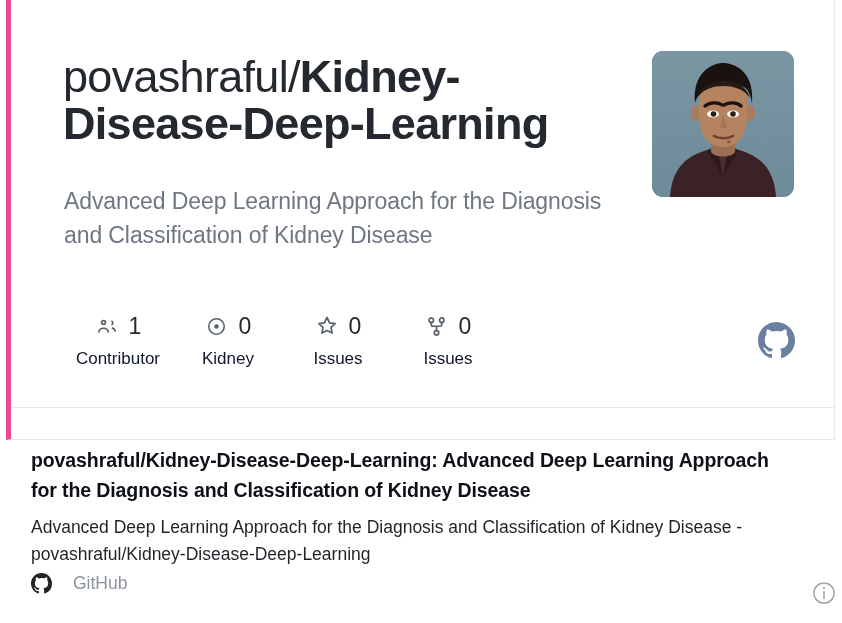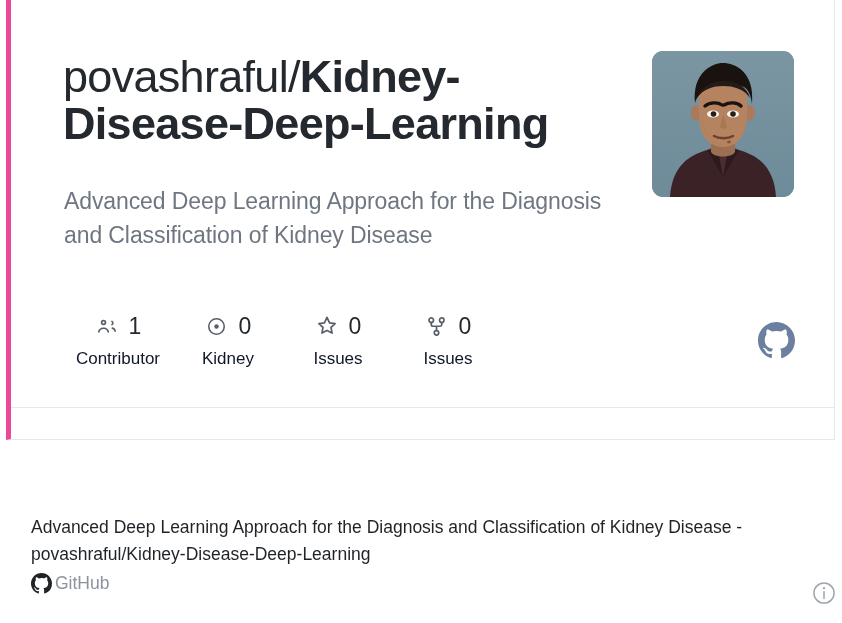--- a/index.html
+++ b/index.html
@@ -160,21 +160,21 @@
     color: #1f2328;
     font-weight: 400;
   }
 
   .meta-source {
     position: absolute;
     left: 20px;
     top: 573px;
     display: flex;
     align-items: center;
-    gap: 3px;
+    gap: 21px;
   }
   .meta-source-icon {
     width: 21px;
     height: 21px;
     color: #1f2328;
     display: inline-flex;
   }
   .meta-source-icon svg { display: block; width: 100%; height: 100%; }
   .meta-source-label {
     font-size: 17.5px;
@@ -318,20 +318,21 @@
     <span class="hero-gh-mark">
       <svg viewBox="0 0 16 16" fill="currentColor" aria-hidden="true">
         <path d="M8 0C3.58 0 0 3.58 0 8c0 3.54 2.29 6.53 5.47 7.59.4.07.55-.17.55-.38 0-.19-.01-.82-.01-1.49-2.01.37-2.53-.49-2.69-.94-.09-.23-.48-.94-.82-1.13-.28-.15-.68-.52-.01-.53.63-.01 1.08.58 1.23.82.72 1.21 1.87.87 2.33.66.07-.52.28-.87.51-1.07-1.78-.2-3.64-.89-3.64-3.95 0-.87.31-1.59.82-2.15-.08-.2-.36-1.02.08-2.12 0 0 .67-.21 2.2.82a7.4 7.4 0 0 1 2-.27c.68 0 1.36.09 2 .27 1.53-1.04 2.2-.82 2.2-.82.44 1.1.16 1.92.08 2.12.51.56.82 1.27.82 2.15 0 3.07-1.87 3.75-3.65 3.95.29.25.54.73.54 1.48 0 1.07-.01 1.93-.01 2.2 0 .21.15.46.55.38A8.01 8.01 0 0 0 16 8c0-4.42-3.58-8-8-8Z"></path>
       </svg>
     </span>
 
   </div>
 
   <div class="meta">
 
+    <div class="meta-title">povashraful/Kidney-Disease-Deep-Learning: Advanced Deep Learning Approach for the Diagnosis and Classification of Kidney Disease</div>
 
     <div class="meta-desc">Advanced Deep Learning Approach for the Diagnosis and Classification of Kidney Disease - povashraful/Kidney-Disease-Deep-Learning</div>
 
   </div>
 
   <div class="meta-source">
     <span class="meta-source-icon">
       <svg viewBox="0 0 16 16" fill="currentColor" aria-hidden="true">
         <path d="M8 0C3.58 0 0 3.58 0 8c0 3.54 2.29 6.53 5.47 7.59.4.07.55-.17.55-.38 0-.19-.01-.82-.01-1.49-2.01.37-2.53-.49-2.69-.94-.09-.23-.48-.94-.82-1.13-.28-.15-.68-.52-.01-.53.63-.01 1.08.58 1.23.82.72 1.21 1.87.87 2.33.66.07-.52.28-.87.51-1.07-1.78-.2-3.64-.89-3.64-3.95 0-.87.31-1.59.82-2.15-.08-.2-.36-1.02.08-2.12 0 0 .67-.21 2.2.82a7.4 7.4 0 0 1 2-.27c.68 0 1.36.09 2 .27 1.53-1.04 2.2-.82 2.2-.82.44 1.1.16 1.92.08 2.12.51.56.82 1.27.82 2.15 0 3.07-1.87 3.75-3.65 3.95.29.25.54.73.54 1.48 0 1.07-.01 1.93-.01 2.2 0 .21.15.46.55.38A8.01 8.01 0 0 0 16 8c0-4.42-3.58-8-8-8Z"></path>
       </svg>

